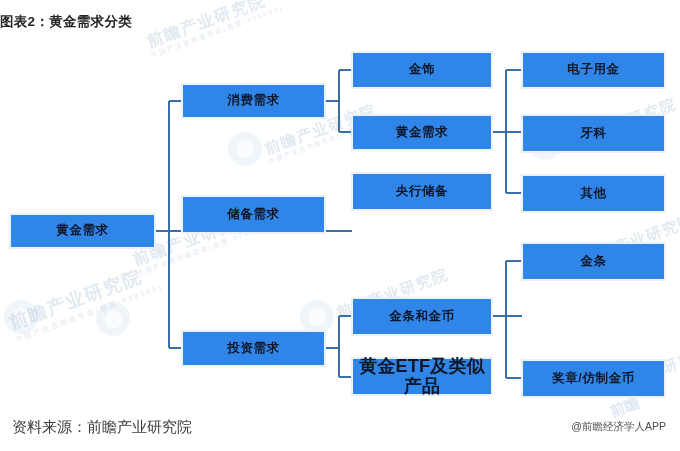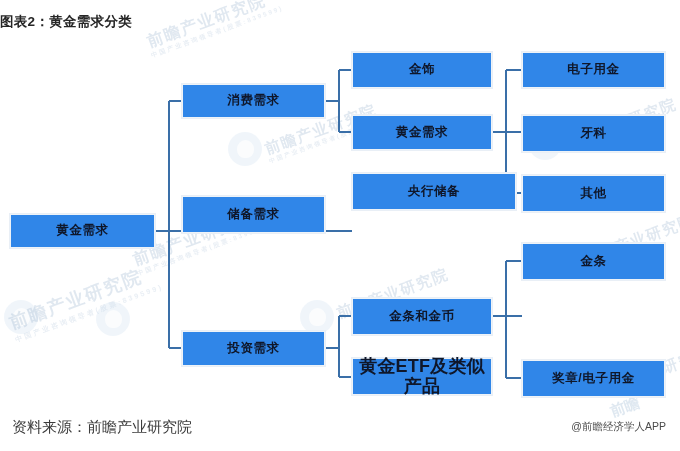--- a/index.html
+++ b/index.html
@@ -181,27 +181,27 @@
   </svg>
 
   <div class="node" style="left:10px; top:214px; width:145px; height:34px;">黄金需求</div>
 
   <div class="node" style="left:182px; top:84px; width:143px; height:34px;text-align:center;">消费需求</div>
   <div class="node" style="left:182px; top:173px; width:143px; height:37px;margin-top:23px;">储备需求</div>
   <div class="node" style="left:182px; top:331px; width:143px; height:35px;">投资需求</div>
 
   <div class="node" style="left:352px; top:52px; width:140px; height:36px;">金饰</div>
   <div class="node" style="left:352px; top:115px; width:140px; height:35px;">黄金需求</div>
-  <div class="node" style="left:352px; top:173px; width:164px; height:37px;">央行储备</div>
+  <div class="node" style="left:352px; top:173px; width:140px; height:37px;">央行储备</div>
   <div class="node" style="left:352px; top:298px; width:140px; height:37px;">金条和金币</div>
   <div class="node tight" style="left:352px; top:358px; width:140px; height:37px;">黄金ETF及类似产品</div>
 
   <div class="node" style="left:522px; top:52px; width:143px; height:36px;">电子用金</div>
   <div class="node" style="left:522px; top:115px; width:143px; height:37px;">牙科</div>
   <div class="node" style="left:522px; top:175px; width:143px; height:37px;">其他</div>
   <div class="node" style="left:522px; top:243px; width:143px; height:37px;">金条</div>
-  <div class="node" style="left:522px; top:360px; width:143px; height:37px;">奖章/电子用金</div>
+  <div class="node" style="left:522px; top:360px; width:143px; height:37px;">奖章/仿制金币</div>
 
 </div>
 
 <div id="footer-wm">前瞻</div>
 <div id="footer-source">资料来源：前瞻产业研究院</div>
 <div id="footer-brand">@前瞻经济学人APP</div>
 
 </body></html>

